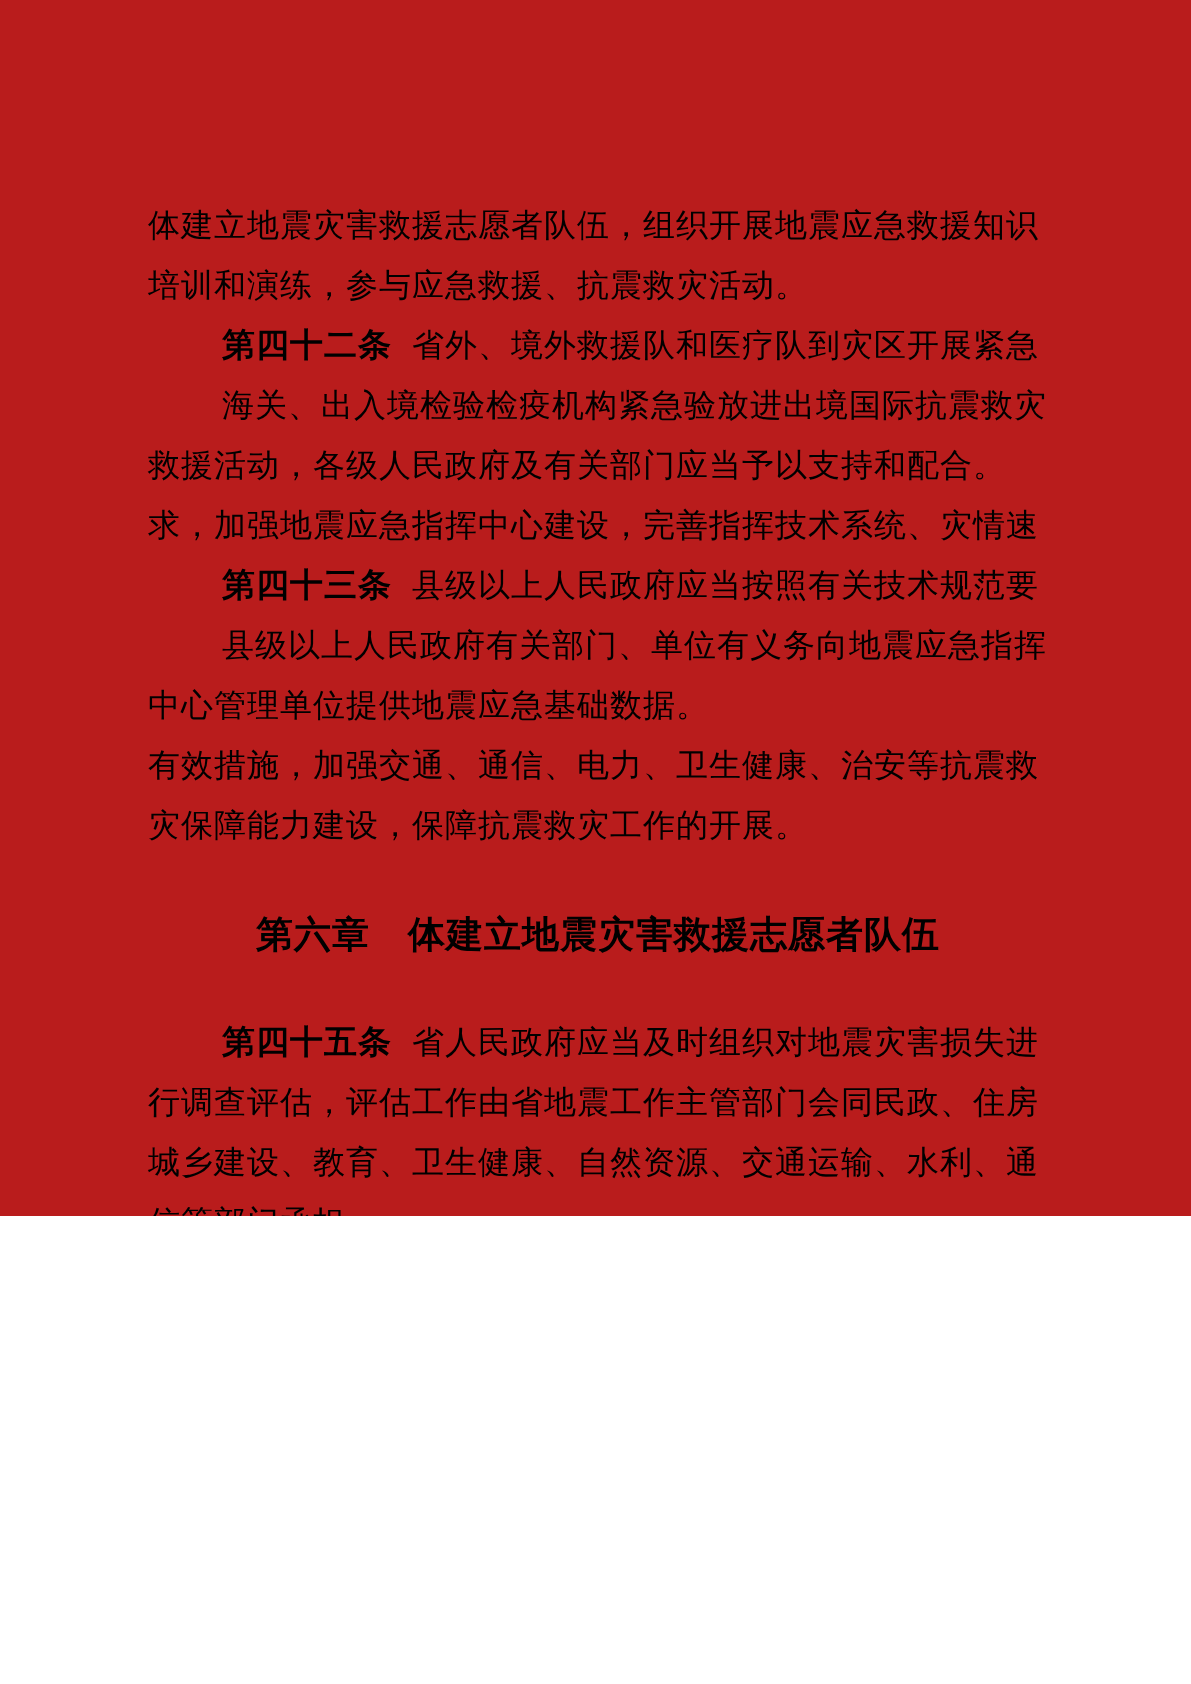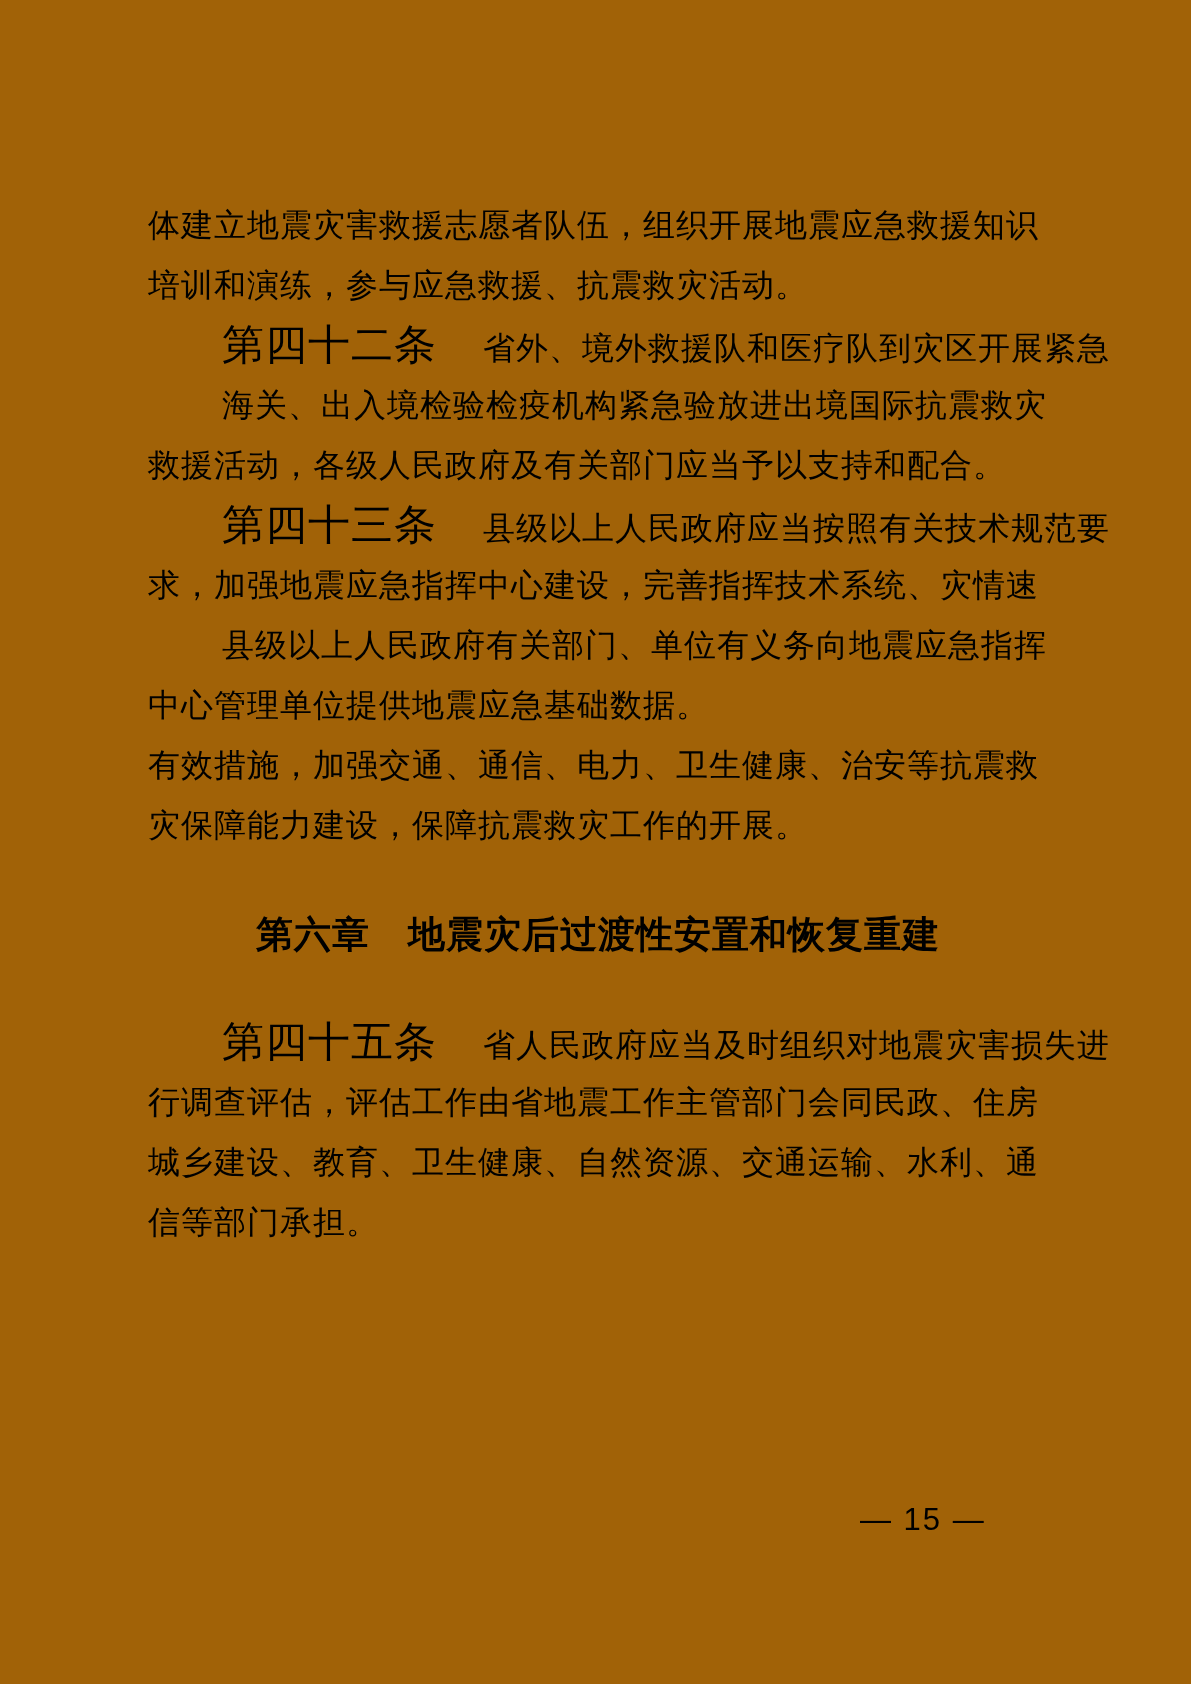--- a/index.html
+++ b/index.html
@@ -3,22 +3,22 @@
 <meta charset="utf-8">
 <style>
   html, body {
     margin: 0;
     padding: 0;
     background: #ffffff;
   }
   .page {
     position: relative;
     width: 1191px;
-    height: 1684px;
-    background: #a16207;
+    height: 1216px;
+    background: #b91c1c;
     overflow: hidden;
     color: #000000;
   }
   .content {
     position: absolute;
     left: 148px;
     top: 195px;
     width: 900px;
   }
   .line {
@@ -27,24 +27,24 @@
     font-size: 32px;
     letter-spacing: 1px;
     font-family: "Liberation Serif", serif;
     white-space: nowrap;
     color: #000000;
   }
   .indent {
     padding-left: 74px;
   }
   .term {
-    font-weight: normal;
+    font-weight: bold;
     font-family: "Liberation Sans", sans-serif;
-    font-size: 42px;
-    margin-right: 46px;
+    font-size: 33px;
+    margin-right: 20px;
     letter-spacing: 1px;
   }
   .term:empty { display: none; margin-right: 0; }
   .chapter-heading {
     margin-top: 50px;
     margin-bottom: 47px;
     height: 60px;
     line-height: 60px;
     text-align: center;
     font-weight: bold;
@@ -70,28 +70,28 @@
 <body>
 
 <div class="page">
   <div class="content">
 
     <div class="line"><span>体建立地震灾害救援志愿者队伍，组织开展地震应急救援知识</span></div>
     <div class="line"><span>培训和演练，参与应急救援、抗震救灾活动。</span></div>
     <div class="line indent"><span class="term">第四十二条</span><span>省外、境外救援队和医疗队到灾区开展紧急</span></div>
     <div class="line indent"><span>海关、出入境检验检疫机构紧急验放进出境国际抗震救灾</span></div>
     <div class="line"><span>救援活动，各级人民政府及有关部门应当予以支持和配合。</span></div>
+    <div class="line"><span>求，加强地震应急指挥中心建设，完善指挥技术系统、灾情速</span></div>
     <div class="line indent"><span class="term">第四十三条</span><span>县级以上人民政府应当按照有关技术规范要</span></div>
-    <div class="line"><span>求，加强地震应急指挥中心建设，完善指挥技术系统、灾情速</span></div>
     <div class="line indent"><span>县级以上人民政府有关部门、单位有义务向地震应急指挥</span></div>
     <div class="line"><span>中心管理单位提供地震应急基础数据。</span></div>
     <div class="line"><span>有效措施，加强交通、通信、电力、卫生健康、治安等抗震救</span></div>
     <div class="line"><span>灾保障能力建设，保障抗震救灾工作的开展。</span></div>
 
-    <div class="chapter-heading">第六章　地震灾后过渡性安置和恢复重建</div>
+    <div class="chapter-heading">第六章　体建立地震灾害救援志愿者队伍</div>
 
     <div class="line indent"><span class="term">第四十五条</span><span>省人民政府应当及时组织对地震灾害损失进</span></div>
     <div class="line"><span>行调查评估，评估工作由省地震工作主管部门会同民政、住房</span></div>
     <div class="line"><span>城乡建设、教育、卫生健康、自然资源、交通运输、水利、通</span></div>
     <div class="line"><span>信等部门承担。</span></div>
 
   </div>
 
   <div class="page-number">— 15 —</div>
 </div>

